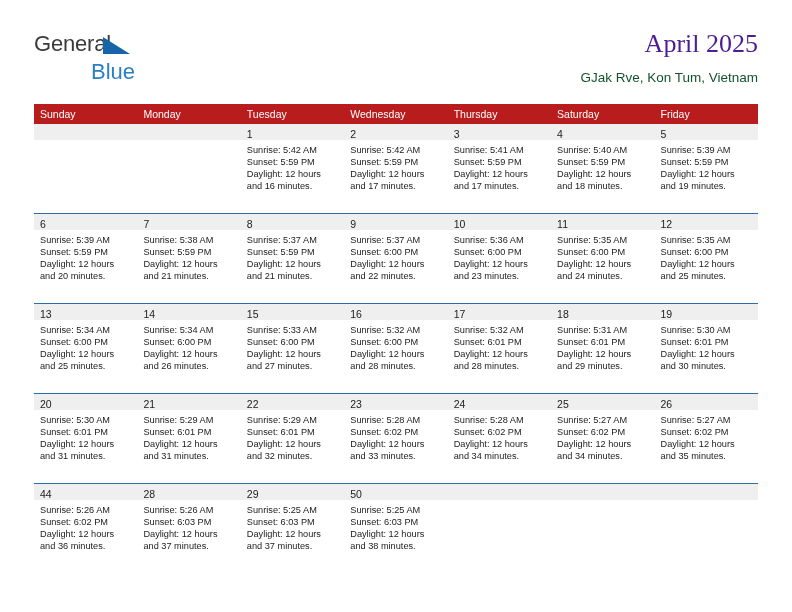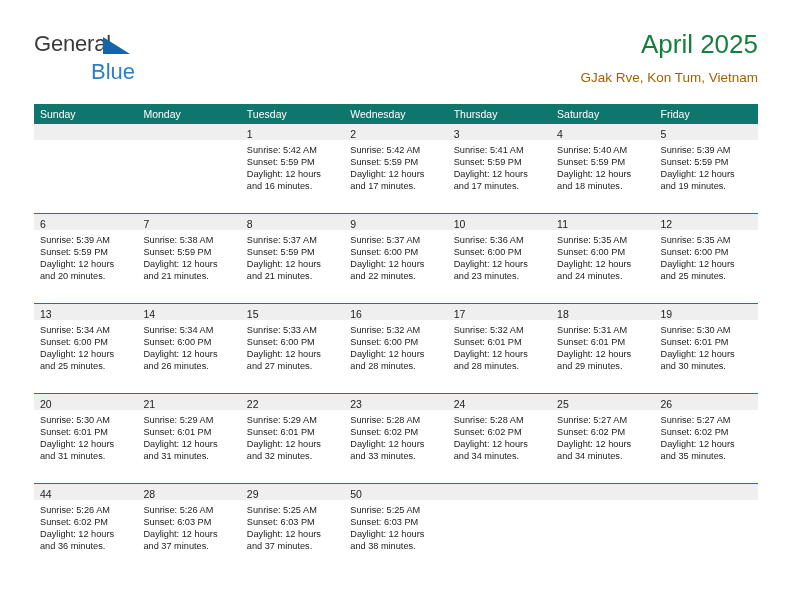--- a/index.html
+++ b/index.html
@@ -64,42 +64,43 @@
   }
 
   .title-block {
     position: absolute;
     right: 0;
     top: 0;
     text-align: right;
   }
   .cal-title {
     font-size: 26px;
-    color: #15803d;
+    color: #4c1d95;
     line-height: 32px;
     white-space: nowrap;
+    font-family: Liberation Serif, serif;
   }
   .cal-subtitle {
     font-size: 13.5px;
-    color: #a16207;
+    color: #14532d;
     line-height: 20px;
     margin-top: 8px;
     white-space: nowrap;
   }
 
   
   .calendar {
     position: absolute;
     left: 34px;
     top: 104px;
     width: 724px;
   }
   .dow-row {
     display: flex;
-    background: #0f766e;
+    background: #b91c1c;
     height: 20px;
   }
   .dow-cell {
     flex: 1 1 0;
     color: #ffffff;
     font-size: 10.5px;
     line-height: 20px;
     padding-left: 6px;
     box-sizing: border-box;
     overflow: hidden;

